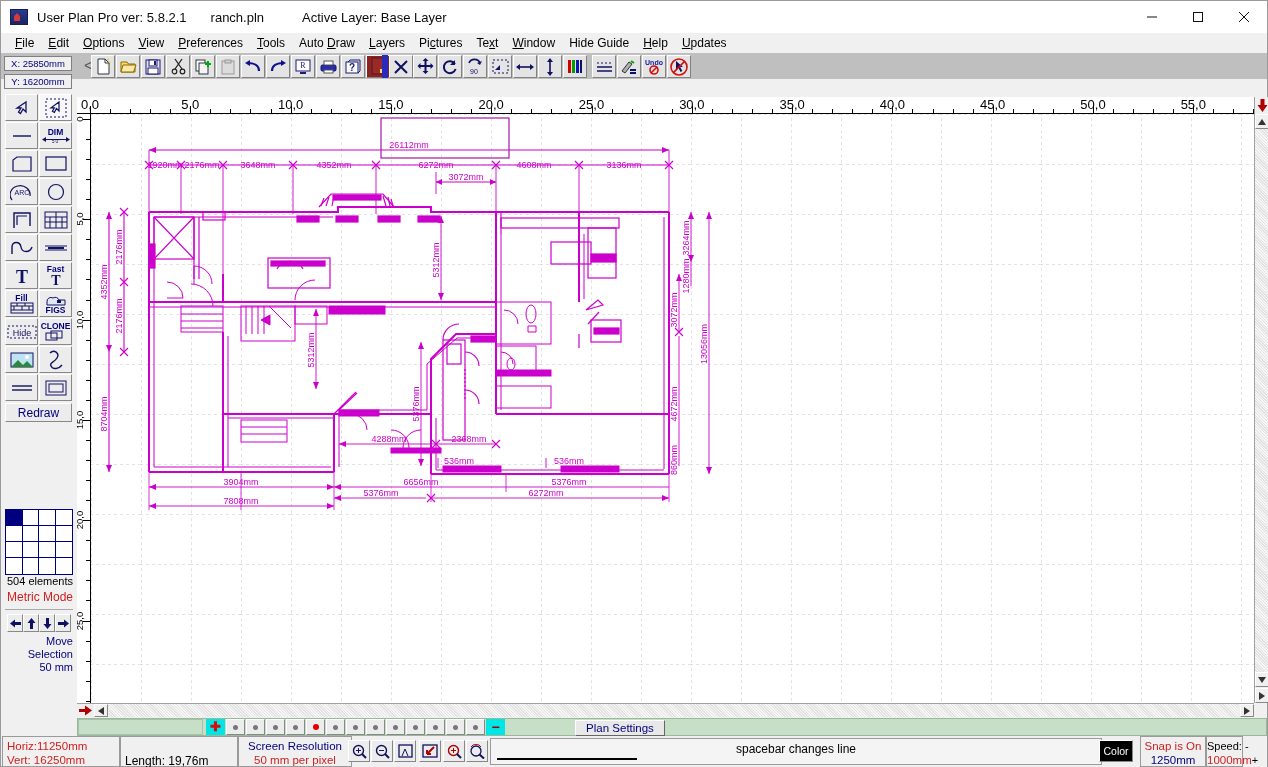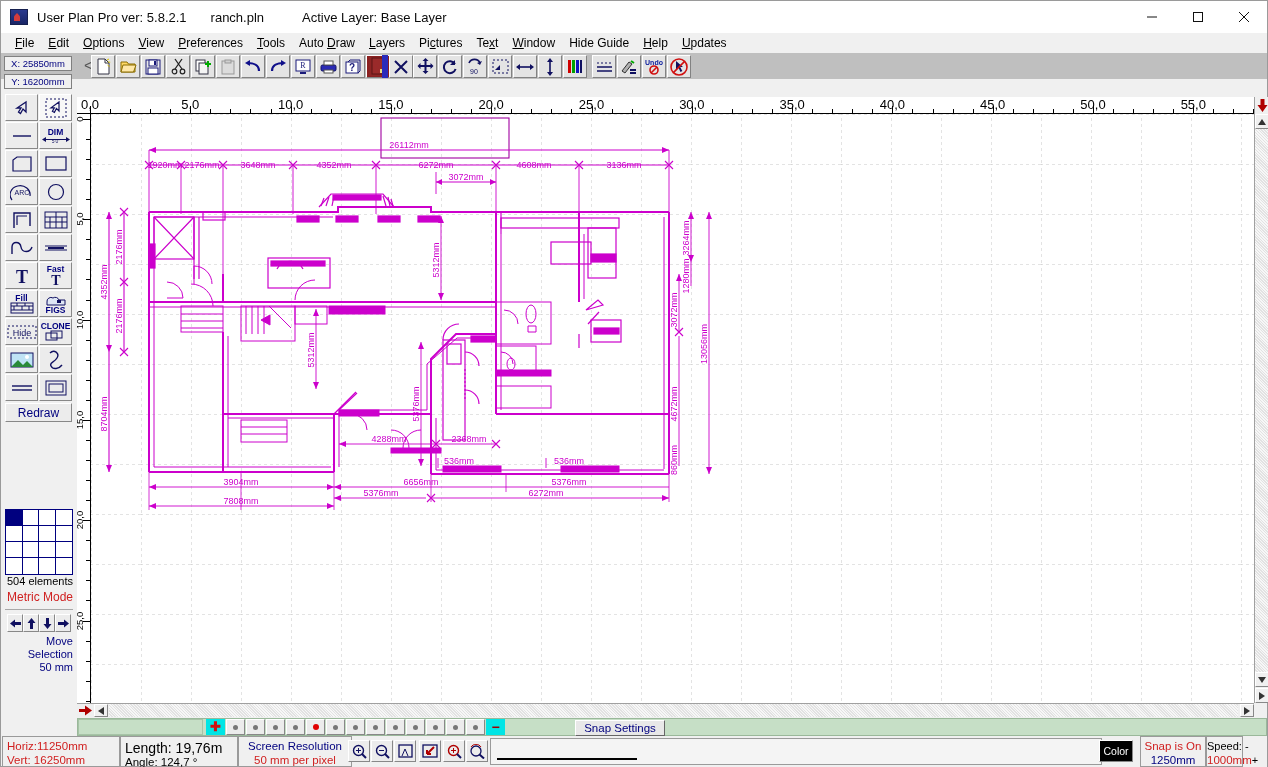--- a/index.html
+++ b/index.html
@@ -1281,33 +1281,33 @@
           <span class="dot"></span>
         </div>
       <div class="dbtn">
           <span class="dot"></span>
         </div>
       <div class="dbtn cyan">
           <span class="minusglyph">−</span>
         </div>
     </div>
     <div class="snap-settings">
-      <span>Snap Settings</span>
+      <span>Plan Settings</span>
     </div>
   </div>
 
   <div class="statusbar">
 
     <div class="sbox" style="left:0px; width:118px;">
       <div class="red-txt sb-line" style="margin-top:2px;">Horiz:11250mm</div>
       <div class="red-txt sb-line">Vert: 16250mm</div>
     </div>
 
     <div class="sbox" style="left:118px; width:118px;">
-      <div class="sb-line" style="margin-top:4px; color:#000; font-size:14px;">Length: 19,76m</div>
+      <div class="sb-line" style="margin-top:17px; color:#000; font-size:12px;">Length: 19,76m</div>
       <div class="sb-line" style="color:#000; font-size:11.5px;">Angle:  124,7 °</div>
     </div>
 
     <div class="sbox" style="left:236px; width:114px;">
       <div class="blue-txt sb-line" style="margin-top:2px; text-align:center; padding:0;">Screen Resolution</div>
       <div class="red-txt sb-line" style="text-align:center; padding:0;">50 mm per pixel</div>
     </div>
 
     <div class="zbtn" style="left:346px;">
       <svg width="15" height="15" viewBox="0 0 15 15">
@@ -1346,20 +1346,21 @@
     </div>
     <div class="zbtn" style="left:464px;">
       <svg width="16" height="15" viewBox="0 0 16 15">
           <circle cx="7" cy="7" r="5" fill="none" stroke="#101060" stroke-width="1.3"></circle>
           <path d="M2 3 A6 6 0 0 1 12 3" fill="none" stroke="#b00000"></path>
           <line x1="10.5" y1="10.5" x2="15" y2="14.5" stroke="#101060" stroke-width="2"></line>
         </svg>
     </div>
 
     <div class="hintbox">
+      <div class="hint-text">spacebar changes line</div>
       <div class="hint-rule"></div>
     </div>
 
     <div class="colorbtn">
       <span>Color</span>
     </div>
 
     <div class="sbox" style="left:1138px; width:66px;">
       <div class="red-txt sb-line" style="margin-top:2px; text-align:center; padding:0;">Snap is On</div>
       <div class="blue-txt sb-line" style="text-align:center; padding:0;">1250mm</div>

